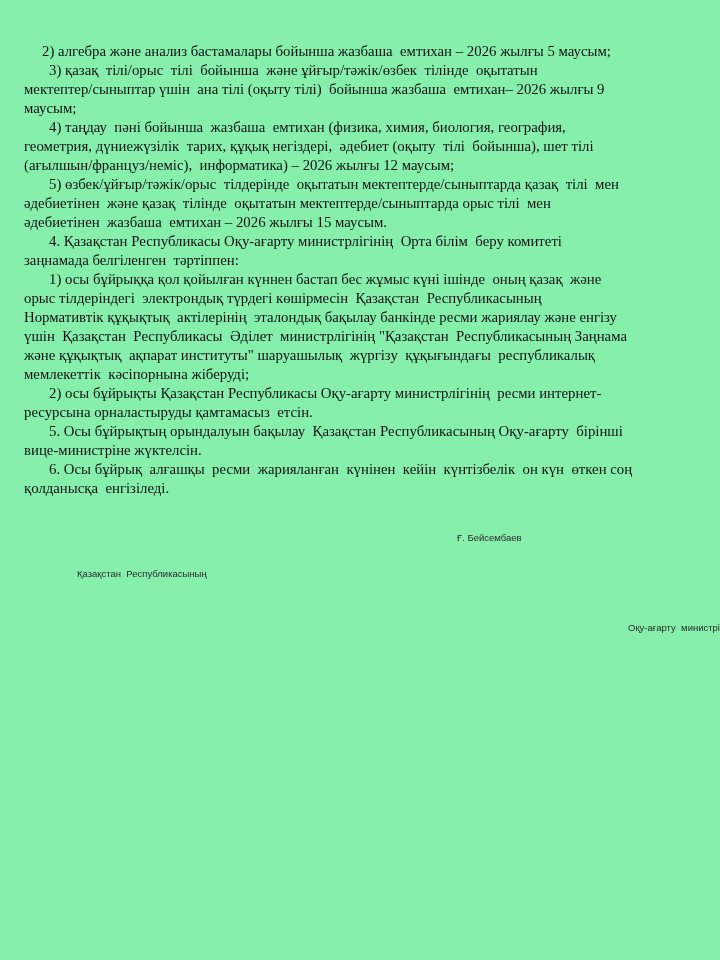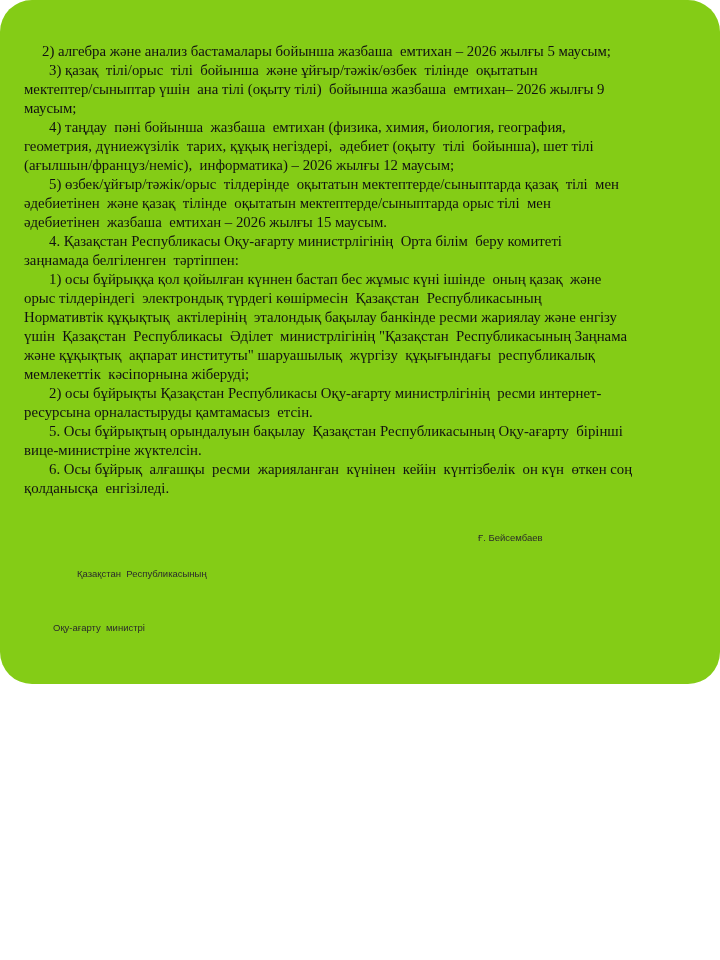--- a/index.html
+++ b/index.html
@@ -3,26 +3,25 @@
 <meta charset="utf-8">
 <style>
   html, body {
     margin: 0;
     padding: 0;
     background: #ffffff;
   }
   .page {
     position: relative;
     width: 720px;
-    height: 684px;
-    background: #84cc16;
+    height: 960px;
+    background: #86efac;
     overflow: hidden;
     font-family: "Liberation Serif", "DejaVu Serif", serif;
     color: #111111;
-    border-radius: 32px;
   }
   .doc-body {
     padding: 42px 22px 0 24px;
     font-size: 14.8px;
     line-height: 19px;
     white-space: pre-wrap;
   }
   .line {
     min-height: 19px;
   }
@@ -31,24 +30,24 @@
   .signature {
     position: relative;
     margin-top: 31px;
     font-family: "Liberation Sans", "DejaVu Sans", sans-serif;
     font-size: 9.5px;
     line-height: 18px;
     color: #2b2b2b;
     white-space: pre-wrap;
   }
   .sig-line1 { padding-left: 77px; }
-  .sig-line2 { padding-left: 53px; }
+  .sig-line2 { padding-left: 53px; text-align: right; }
   .sig-name {
     position: absolute;
-    left: 478px;
+    left: 457px;
     top: 0;
     text-align: center;
   }
 </style>
 </head>
 <body>
 
 <div class="page">
   <div class="doc-body"><div class="line ind1">2) алгебра және анализ бастамалары бойынша жазбаша  емтихан – 2026 жылғы 5 маусым;</div><div class="line ind2">3) қазақ  тілі/орыс  тілі  бойынша  және ұйғыр/тәжік/өзбек  тілінде  оқытатын</div><div class="line ind0">мектептер/сыныптар үшін  ана тілі (оқыту тілі)  бойынша жазбаша  емтихан– 2026 жылғы 9</div><div class="line ind0">маусым;</div><div class="line ind2">4) таңдау  пәні бойынша  жазбаша  емтихан (физика, химия, биология, география,</div><div class="line ind0">геометрия, дүниежүзілік  тарих, құқық негіздері,  әдебиет (оқыту  тілі  бойынша), шет тілі</div><div class="line ind0">(ағылшын/француз/неміс),  информатика) – 2026 жылғы 12 маусым;</div><div class="line ind2">5) өзбек/ұйғыр/тәжік/орыс  тілдерінде  оқытатын мектептерде/сыныптарда қазақ  тілі  мен</div><div class="line ind0">әдебиетінен  және қазақ  тілінде  оқытатын мектептерде/сыныптарда орыс тілі  мен</div><div class="line ind0">әдебиетінен  жазбаша  емтихан – 2026 жылғы 15 маусым.</div><div class="line ind2">4. Қазақстан Республикасы Оқу-ағарту министрлігінің  Орта білім  беру комитеті</div><div class="line ind0">заңнамада белгіленген  тәртіппен:</div><div class="line ind2">1) осы бұйрыққа қол қойылған күннен бастап бес жұмыс күні ішінде  оның қазақ  және</div><div class="line ind0">орыс тілдеріндегі  электрондық түрдегі көшірмесін  Қазақстан  Республикасының</div><div class="line ind0">Нормативтік құқықтық  актілерінің  эталондық бақылау банкінде ресми жариялау және енгізу</div><div class="line ind0">үшін  Қазақстан  Республикасы  Әділет  министрлігінің "Қазақстан  Республикасының Заңнама</div><div class="line ind0">және құқықтық  ақпарат институты" шаруашылық  жүргізу  құқығындағы  республикалық</div><div class="line ind0">мемлекеттік  кәсіпорнына жіберуді;</div><div class="line ind2">2) осы бұйрықты Қазақстан Республикасы Оқу-ағарту министрлігінің  ресми интернет-</div><div class="line ind0">ресурсына орналастыруды қамтамасыз  етсін.</div><div class="line ind2">5. Осы бұйрықтың орындалуын бақылау  Қазақстан Республикасының Оқу-ағарту  бірінші</div><div class="line ind0">вице-министріне жүктелсін.</div><div class="line ind2">6. Осы бұйрық  алғашқы  ресми  жарияланған  күнінен  кейін  күнтізбелік  он күн  өткен соң</div><div class="line ind0">қолданысқа  енгізіледі.</div></div>
   <div class="signature">

